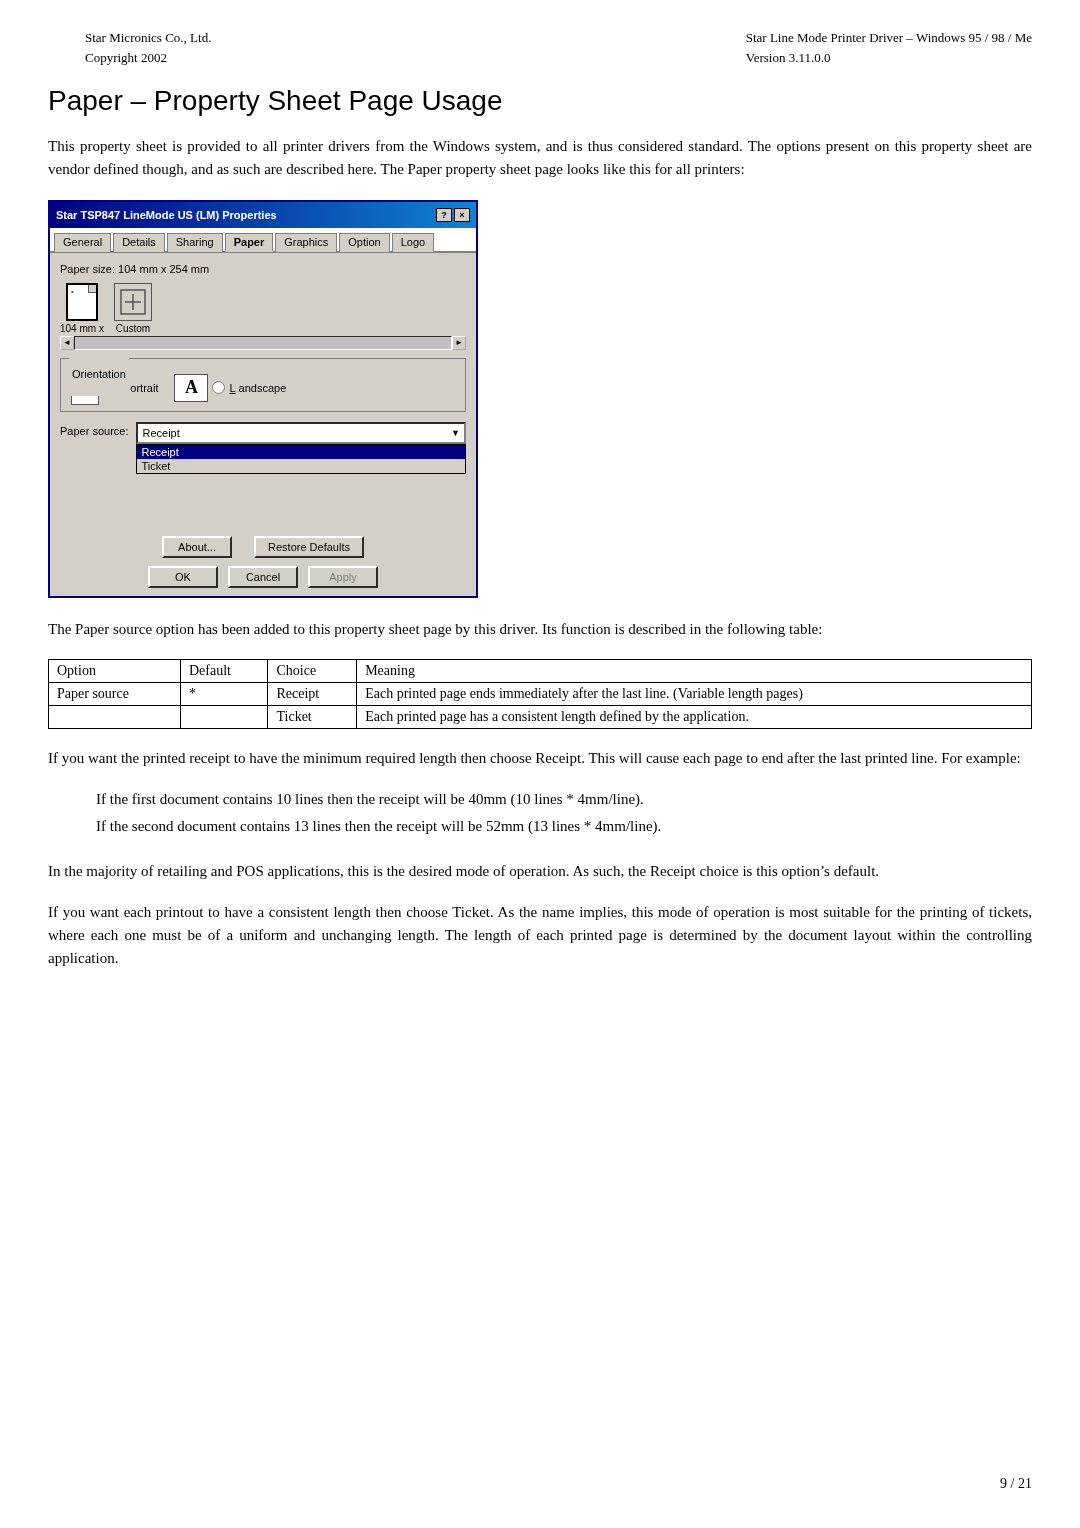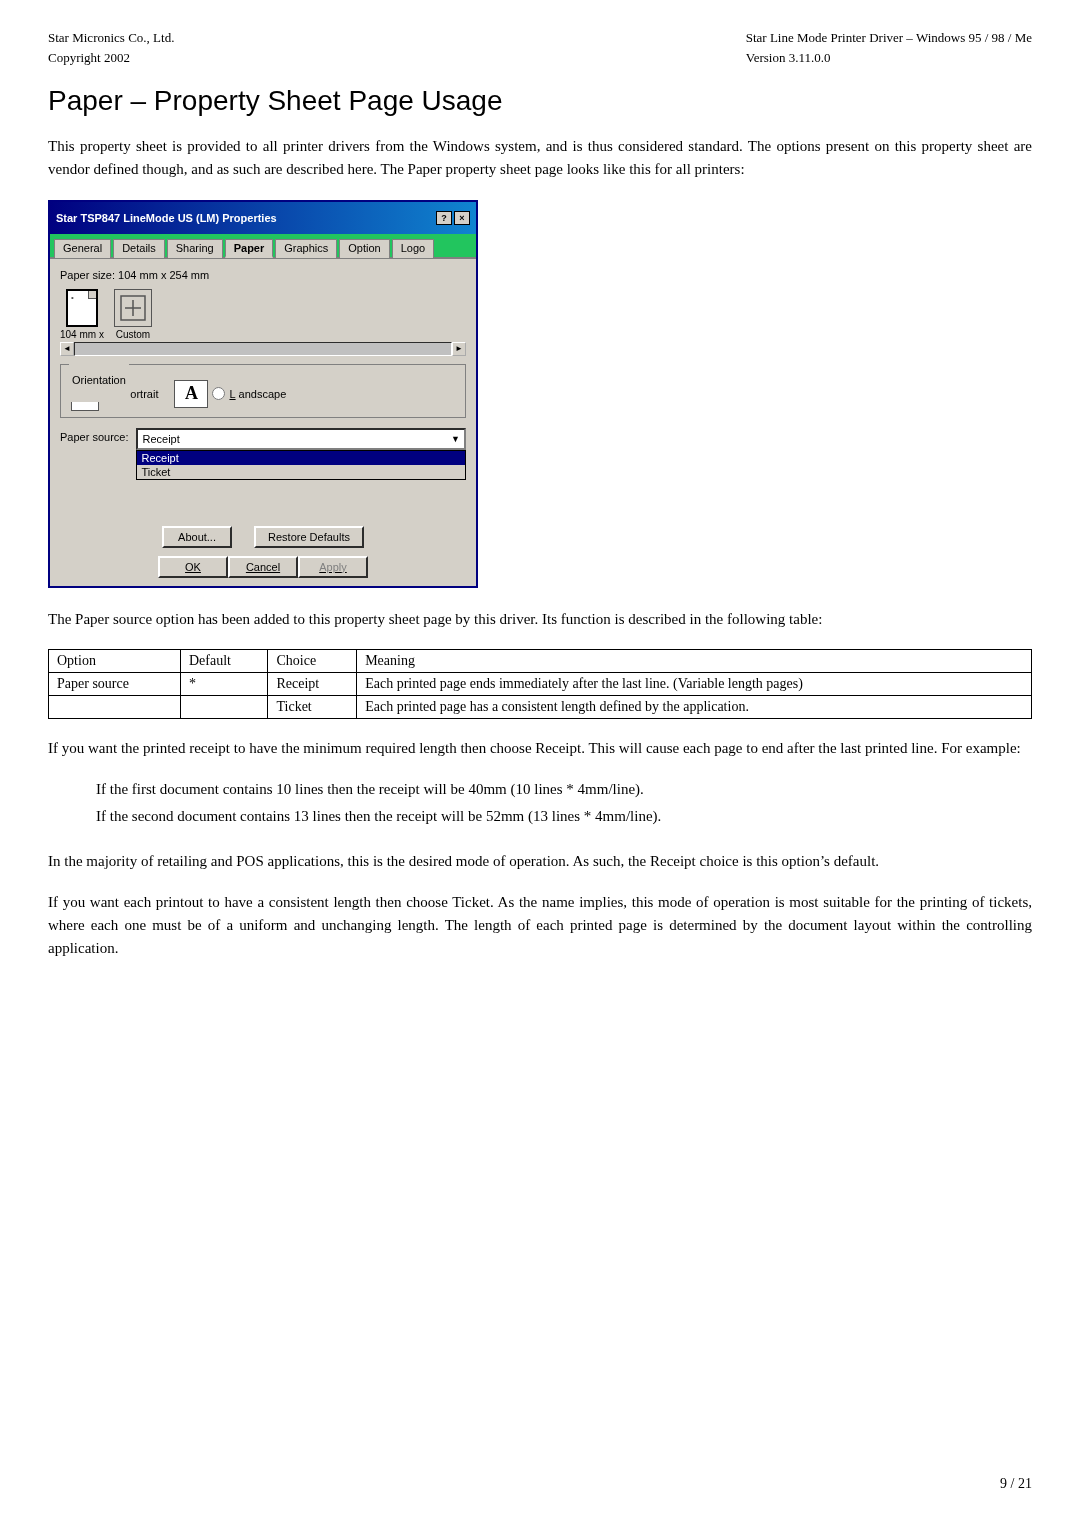--- a/index.html
+++ b/index.html
@@ -13,21 +13,21 @@
       padding: 28px 48px 48px 48px;
     }
 
     
     .doc-header {
       display: flex;
       justify-content: space-between;
       font-size: 13px;
       margin-bottom: 18px;
     }
-    .doc-header-left { line-height: 1.5; }
+    .doc-header-left { line-height: 1.5; margin-left: 37px; }
     .doc-header-right { text-align: left; line-height: 1.5; }
 
     
     .page-title {
       font-family: Arial, sans-serif;
       font-size: 28px;
       font-weight: normal;
       border-bottom: none;
       margin-bottom: 18px;
     }
@@ -55,41 +55,41 @@
     }
     .dialog-titlebar {
       background: linear-gradient(to right, #000080, #1084d0);
       color: #fff;
       font-weight: bold;
       font-size: 11px;
       padding: 3px 6px;
       display: flex;
       align-items: center;
       justify-content: space-between;
-      height: 32px;
+      height: 26px;
     }
     .dialog-titlebar-controls {
       display: flex;
       gap: 2px;
     }
     .title-btn {
       width: 16px;
       height: 14px;
       background: #d4d0c8;
       border: 1px solid #000;
       font-size: 9px;
       display: flex;
       align-items: center;
       justify-content: center;
       cursor: pointer;
       color: #000;
     }
     
     .dialog-tabs {
-      background: #22c55e;
+      background: #ffffff;
       display: flex;
       padding: 4px 4px 0 4px;
       border-bottom: 2px solid #808080;
     }
     .dialog-tab {
       padding: 2px 8px;
       border: 1px solid #808080;
       border-bottom: none;
       background: #d4d0c8;
       font-size: 11px;
@@ -228,21 +228,21 @@
       font-size: 11px;
       display: flex;
       align-items: center;
       gap: 3px;
     }
     
     .source-row {
       display: flex;
       align-items: flex-start;
       gap: 8px;
-      margin-bottom: 10px;
+      margin-bottom: 26px;
     }
     .source-label {
       font-size: 11px;
       padding-top: 3px;
       white-space: nowrap;
     }
     .source-select-wrapper {
       flex: 1;
       position: relative;
     }
@@ -282,21 +282,21 @@
     
     .dialog-bottom-row {
       display: flex;
       justify-content: center;
       gap: 22px;
       margin-bottom: 8px;
     }
     .dialog-ok-row {
       display: flex;
       justify-content: center;
-      text-decoration: underline;
+      gap: 10px;
     }
     .win-btn {
       height: 22px;
       min-width: 70px;
       padding: 0 12px;
       font-size: 11px;
       font-family: Arial, sans-serif;
       background: #d4d0c8;
       border: 2px outset #fff;
       border-color: #fff #808080 #808080 #fff;

